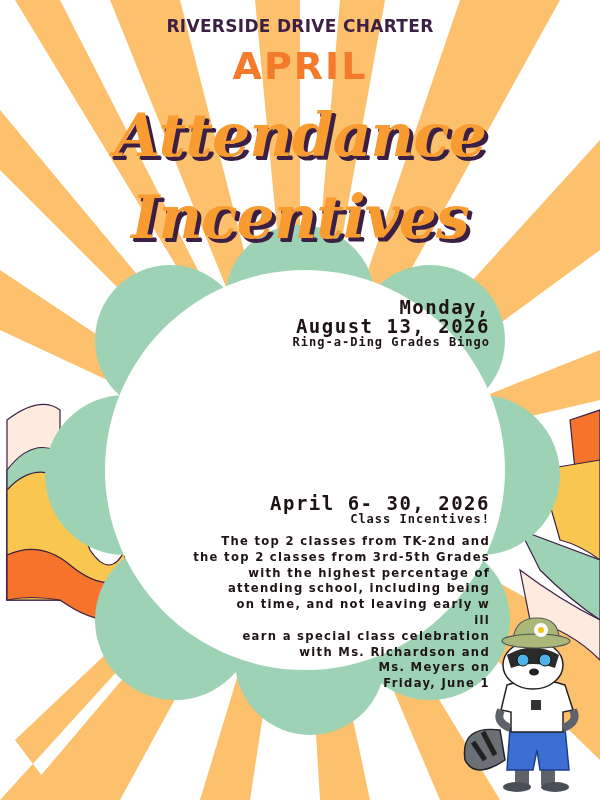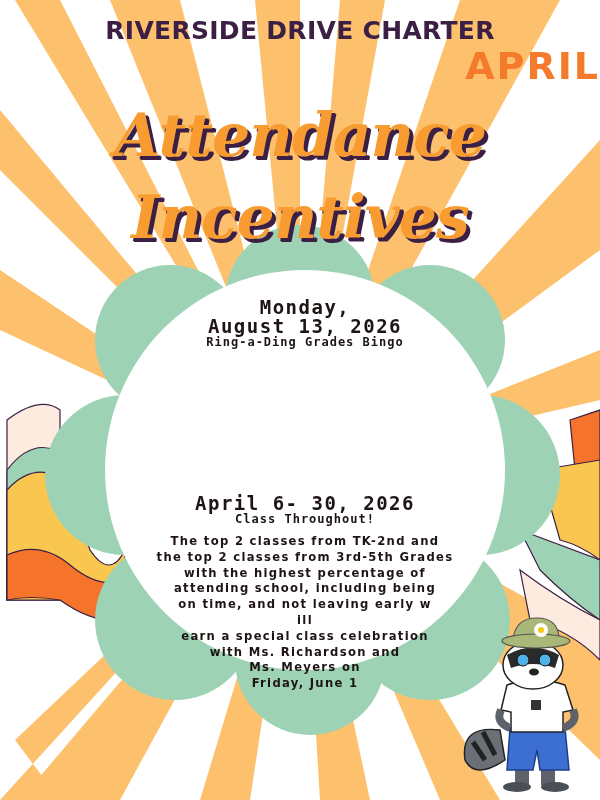--- a/index.html
+++ b/index.html
@@ -1,24 +1,24 @@
 <!DOCTYPE html>
 <html><head>
 <meta charset="utf-8">
 <style>
   html, body { margin:0; padding:0; }
   body { width:600px; height:800px; overflow:hidden; background:#ffffff; position:relative; font-family:"DejaVu Sans", sans-serif; }
   .poster { position:absolute; inset:0; width:600px; height:800px; overflow:hidden; background:#fff; }
   svg.bg { position:absolute; left:0; top:0; }
-  .header-school { position:absolute; top:16px; left:0; width:600px; text-align:center; color:#3b1f45; font-family:"DejaVu Sans", sans-serif; font-weight:bold; font-size:25px; letter-spacing:0.3px; }
-  .header-month { position:absolute; top:44px; left:0; width:600px; text-align:right; color:#f47a2c; font-family:"DejaVu Sans", sans-serif; font-weight:900; font-size:38px; letter-spacing:2px; }
+  .header-school { position:absolute; top:16px; left:0; width:600px; text-align:center; color:#3b1f45; font-family:"DejaVu Sans", sans-serif; font-weight:bold; font-size:17px; letter-spacing:0.3px; }
+  .header-month { position:absolute; top:44px; left:0; width:600px; text-align:center; color:#f47a2c; font-family:"DejaVu Sans", sans-serif; font-weight:900; font-size:38px; letter-spacing:2px; }
   .title { position:absolute; left:0; width:600px; text-align:center; font-family:"DejaVu Serif", serif; font-style:italic; font-weight:bold; color:#f89c31; text-shadow: 3px 3px 0 #3b1f45, 4px 4px 0 #3b1f45; }
   .title.t1 { top:100px; font-size:60px; letter-spacing:-1px; }
   .title.t2 { top:182px; font-size:60px; letter-spacing:-1px; }
-  .content { position:absolute; left:120px; width:370px; text-align:center; color:#1e1414; }
+  .content { position:absolute; left:120px; width:370px; text-align:right; color:#1e1414; }
   .ev-date { font-family:"DejaVu Sans Mono", monospace; font-weight:bold; font-size:19px; line-height:19px; letter-spacing:1.5px; }
   .ev-name { font-family:"DejaVu Sans Mono", monospace; font-weight:bold; font-size:12px; line-height:13px; letter-spacing:1px; }
   .ev-body { font-family:"DejaVu Sans", sans-serif; font-weight:bold; font-size:11.6px; line-height:15.3px; letter-spacing:1.3px; margin-top:4px; white-space:pre-line; }
   .ev2-body { line-height:15.8px; margin-top:8px; }
 </style>
 </head>
 <body>
 
 <div class="poster">
 
@@ -76,21 +76,21 @@
   <div class="title t2">Incentives</div>
 
   <div class="content" style="top:298px;">
     <div class="ev-date">Monday,</div>
     <div class="ev-date">August 13, 2026</div>
     <div class="ev-name">Ring-a-Ding Grades Bingo</div>
   </div>
 
   <div class="content" style="top:494px;">
     <div class="ev-date">April 6- 30, 2026</div>
-    <div class="ev-name">Class Throughout!</div>
+    <div class="ev-name">Class Incentives!</div>
     <div class="ev-body ev2-body">The top 2 classes from TK-2nd and
 the top 2 classes from 3rd-5th Grades
 with the highest percentage of
 attending school, including being
 on time, and not leaving early w
 ill
 earn a special class celebration
 with Ms. Richardson and
 Ms. Meyers on
 Friday, June 1</div>

